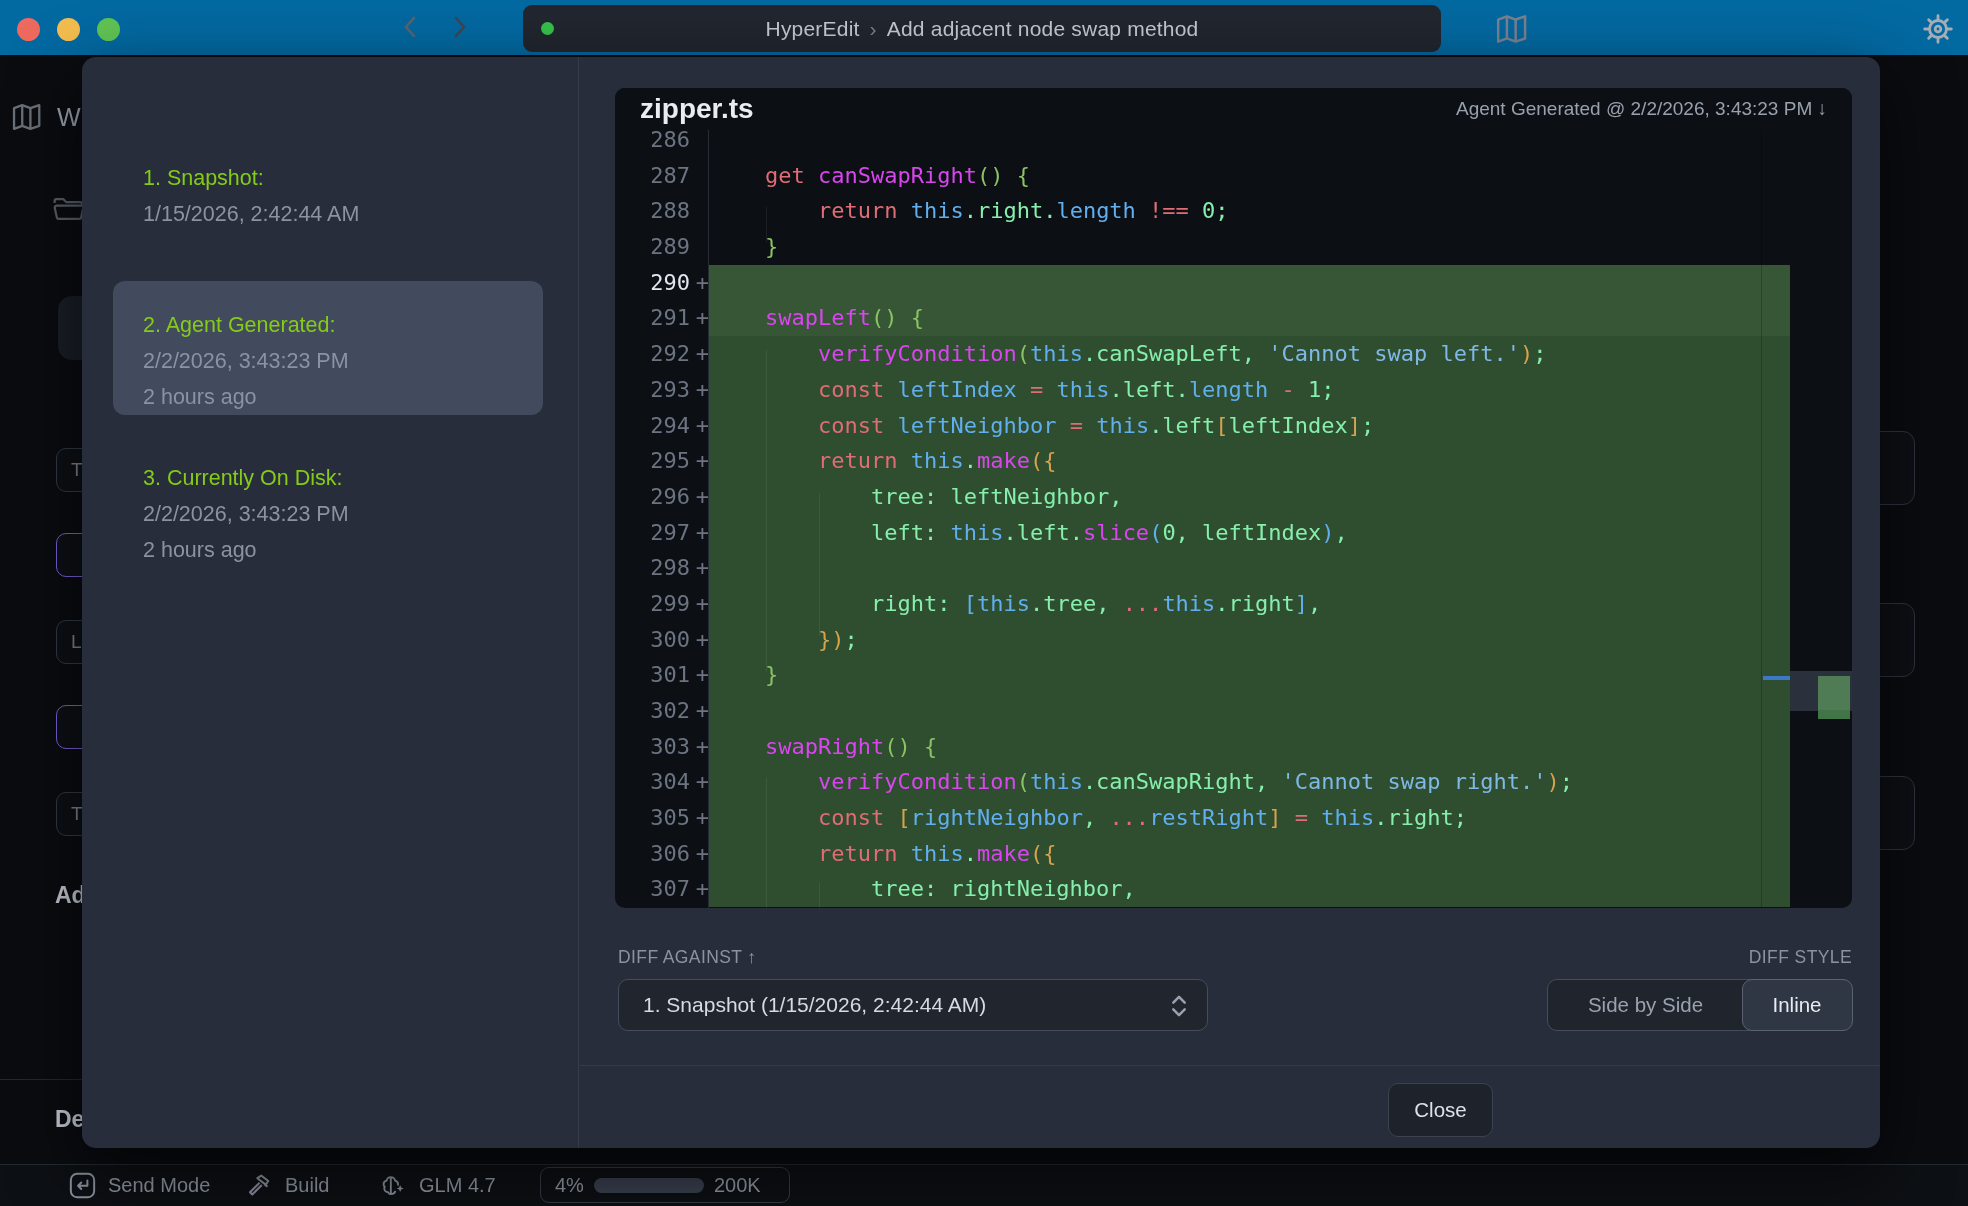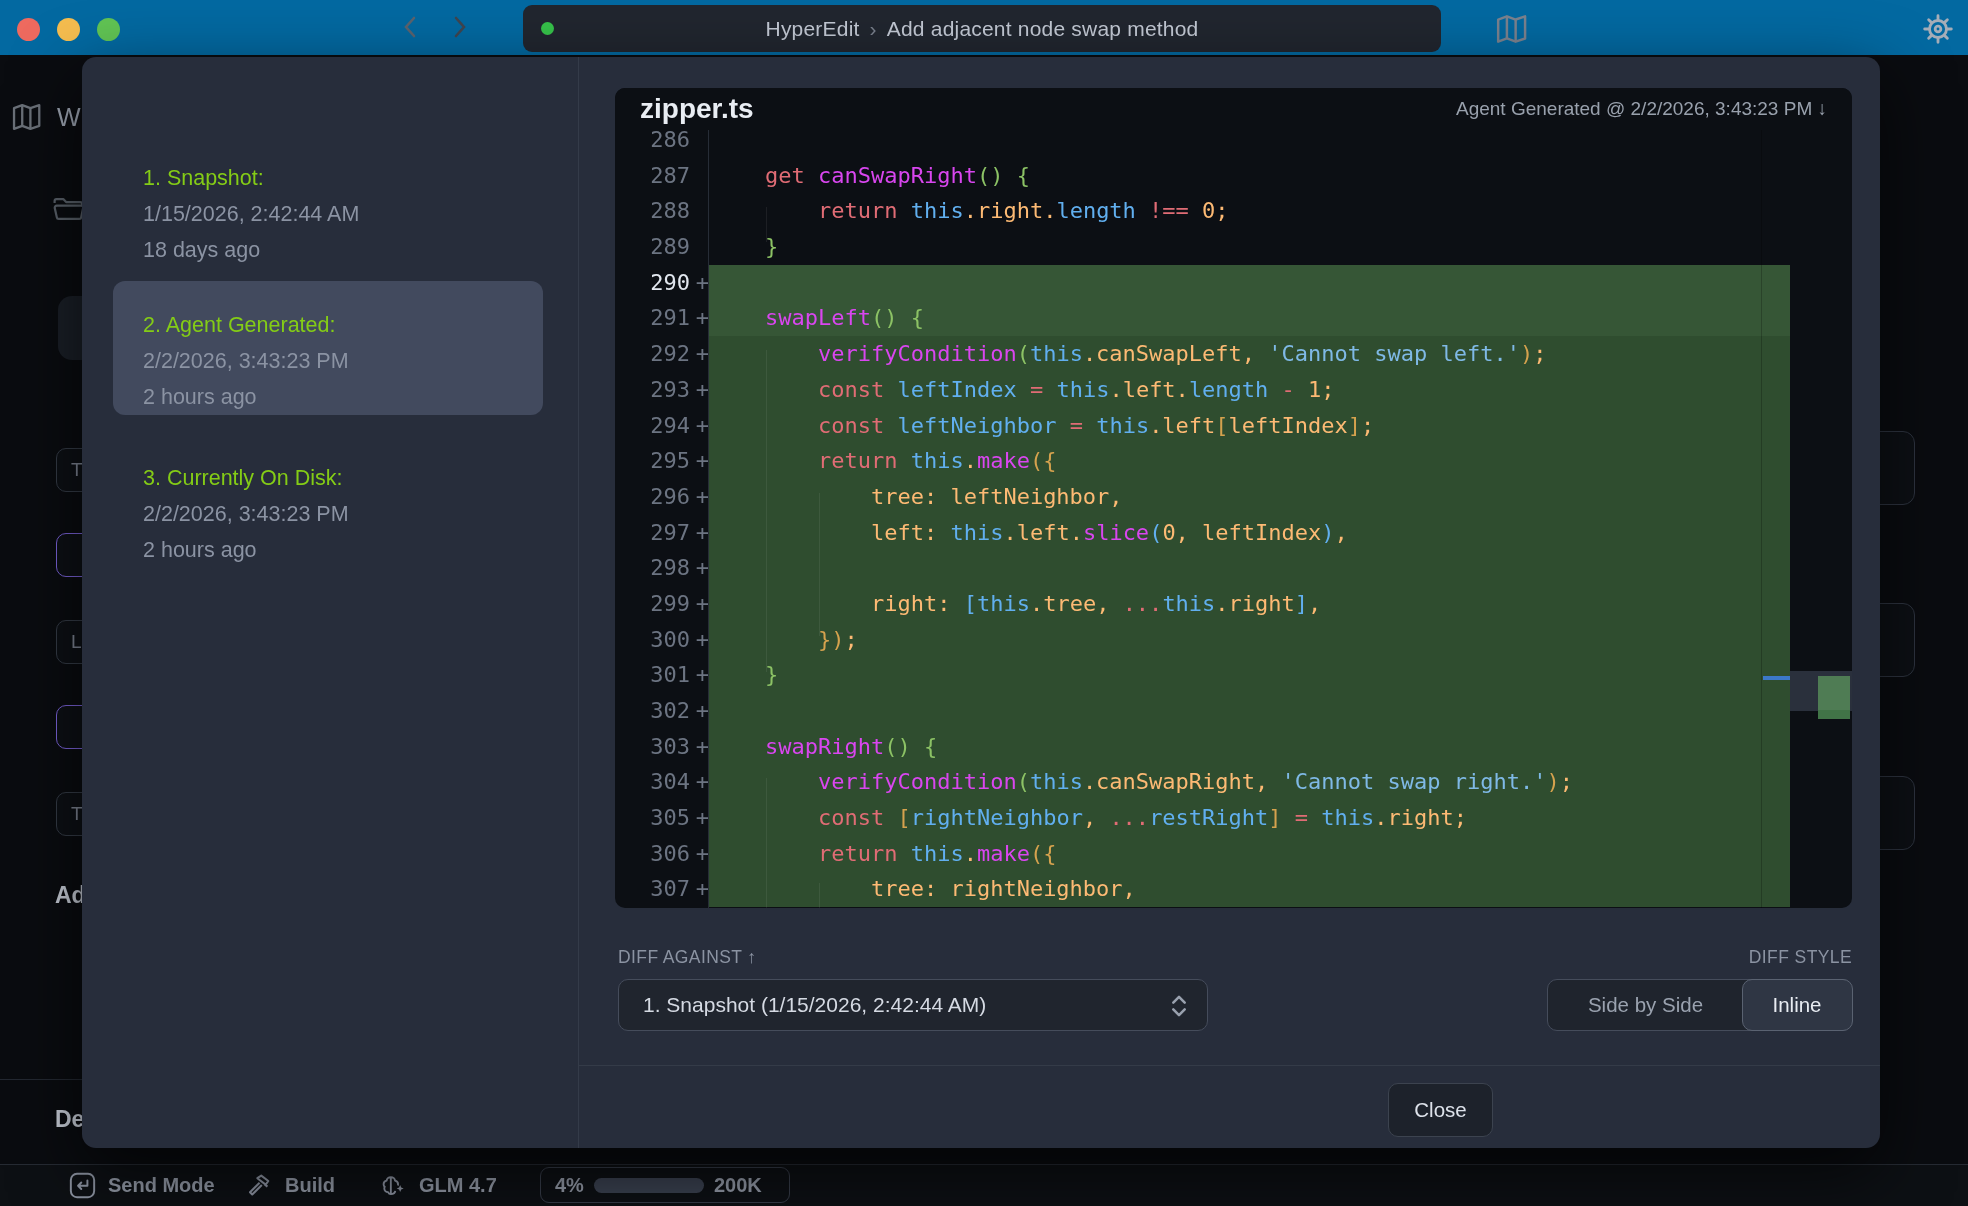--- a/index.html
+++ b/index.html
@@ -33,21 +33,21 @@
   .bgbtn.accent { border-color:#7a63d9; }
   #bgbtn-0{ top:448px; } #bgbtn-1{ top:533px; } #bgbtn-2{ top:620px; } #bgbtn-3{ top:705px; } #bgbtn-4{ top:792px; }
   #bg-ad { left:55px; top:882px; font-size:23px; font-weight:600; color:#c9cfd9; }
   #bg-divider-left { left:0; top:1079px; width:82px; height:1px; background:#232831; }
   #bg-de { left:55px; top:1106px; font-size:23px; font-weight:600; color:#c9cfd9; }
   .bg-rfrag { left:1700px; width:215px; height:74px; border:1.5px solid #2e3440; border-radius:12px; background:#0d1015; }
   #bg-rfrag-0{ top:431px; } #bg-rfrag-1{ top:603px; } #bg-rfrag-2{ top:776px; }
 
   
   #statusbar { left:0; top:1164px; width:1968px; height:42px; background:#0d1014; border-top:1px solid #262b33;
-               z-index:1; display:flex; align-items:center; color:#9299a6; font-size:20px;font-weight:bold; }
+               z-index:1; display:flex; align-items:center; color:#9299a6; font-size:20px; }
   .sb-item { display:flex; align-items:center; gap:12px; }
   #sb-send { position:absolute; left:69px; } #sb-build { position:absolute; left:245px; }
   #sb-model { position:absolute; left:377px; }
   #sb-usage { position:absolute; left:540px; width:250px; height:36px; top:2px; border:1.5px solid #363c48;
               border-radius:9px; display:flex; align-items:center; gap:10px; padding:0 14px; }
   #sb-track { width:110px; height:15px; border-radius:8px; background:#3a4150; }
 
   
   #modal { left:82px; top:57px; width:1798px; height:1091px; background:#272d3b; border-radius:14px;
            z-index:10; box-shadow:0 24px 70px rgba(0,0,0,.65); }
@@ -77,21 +77,21 @@
   .row .txt { position:absolute; left:97px; top:0; line-height:35.7px; white-space:pre; }
   #gutter-divider { position:absolute; left:93px; top:34px; width:1px; height:786px; background:#272d37; z-index:3; }
   .guide { position:absolute; width:1px; background:rgba(255,255,255,.07); z-index:3; }
   #ruler { position:absolute; left:1146px; top:42px; width:1px; height:778px; background:rgba(0,0,0,.22); z-index:3; }
   #cursor-mark { position:absolute; left:1148px; top:588px; width:28px; height:4px; background:#3c78c8; z-index:4; }
   #scroll-track { position:absolute; left:1175px; top:583px; width:62px; height:40px; background:#2a303c; z-index:4; }
   #scroll-diff { position:absolute; left:1203px; top:588px; width:32px; height:43px;
                  background:linear-gradient(#4f7c54 80%, #417447 80%); z-index:5; }
 
   .tk-k{color:#e06c75} .tk-f{color:#d946ef} .tk-b{color:#61afef} .tk-s{color:#7fb9e6}
-  .tk-w{color:#fdba74} .tk-g{color:#8cc265} .tk-y{color:#d5a24e}
+  .tk-w{color:#86efac} .tk-g{color:#8cc265} .tk-y{color:#d5a24e}
 
   
   .ctl-label { position:absolute; top:890px; font-size:17.5px; font-weight:500; letter-spacing:.4px; color:#8b93a2; }
   #diff-against-label { left:536px; }
   #diff-style-label { right:28px; text-align:right; }
   #diff-select { position:absolute; left:536px; top:922px; width:590px; height:52px; background:#20252e;
                  border:1.5px solid #454c5b; border-radius:10px; display:flex; align-items:center;
                  padding:0 24px; color:#d5dae3; font-size:21px; }
   #diff-select .chev { position:absolute; right:20px; top:13px; }
   #segmented { position:absolute; left:1465px; top:922px; width:305px; height:52px; background:#1f242d;
@@ -223,21 +223,20 @@
     <span>200K</span>
   </div>
 </div>
 
 <div id="modal" class="abs">
   <div id="sidebar-divider" class="abs"></div>
   <div id="revision-list" class="abs">
       <div class="rev-item" style="top: 95px;">
         <div class="rev-title">1. Snapshot:</div>
         <div class="rev-date">1/15/2026, 2:42:44 AM</div>
-        <div class="rev-ago">18 days ago</div>
       </div>
       <div class="rev-item selected" style="top: 224px;">
         <div class="rev-title">2. Agent Generated:</div>
         <div class="rev-date">2/2/2026, 3:43:23 PM</div>
         <div class="rev-ago">2 hours ago</div>
       </div>
       <div class="rev-item" style="top: 395px;">
         <div class="rev-title">3. Currently On Disk:</div>
         <div class="rev-date">2/2/2026, 3:43:23 PM</div>
         <div class="rev-ago">2 hours ago</div>

